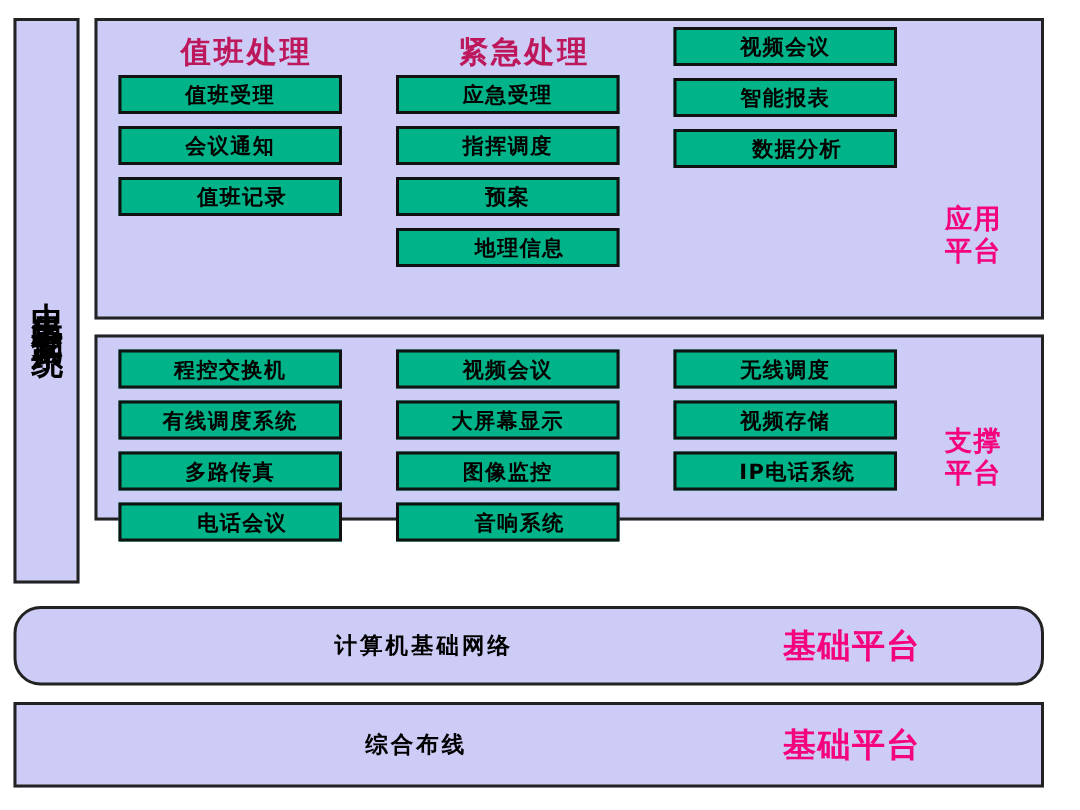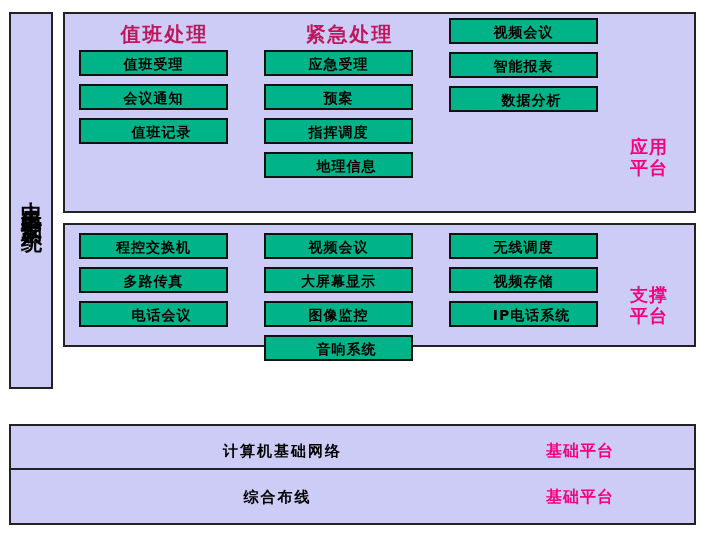--- a/index.html
+++ b/index.html
@@ -118,41 +118,41 @@
 
   
   .bar {
     position: absolute;
     left: 9px;
     width: 687px;
     background: #ccccf6;
     border: 2px solid #222222;
     box-sizing: border-box;
   }
-  #bar-network { top: 424px; height: 53px; }
+  #bar-network { top: 404px; height: 53px; border-radius: 18px; }
   #bar-cabling { top: 468px; height: 57px; padding-left: 36px; }
 
   .bar-title {
     position: absolute;
     left: 0;
     right: 0;
     top: 50%;
     transform: translateY(-50%);
     text-align: center;
     font-size: 15px;
     font-weight: bold;
     color: #000000;
     letter-spacing: 2px;
   }
   .bar-tag {
     position: absolute;
     top: 50%;
     transform: translateY(-50%);
     right: 80px;
-    font-size: 16px;
+    font-size: 22px;
     font-weight: bold;
     color: #f5007f;
     letter-spacing: 1px;
     white-space: nowrap;
   }
   #bar-network .bar-title { padding-right: 140px; }
   #bar-cabling .bar-title { padding-right: 150px; }
 </style>
 </head>
 <body>
@@ -171,22 +171,22 @@
         <div class="col">
           <div class="col-head">值班处理</div>
           <div class="btn btn-wide">值班受理</div>
           <div class="btn btn-wide">会议通知</div>
           <div class="btn btn-wide">值班记录</div>
         </div>
 
         <div class="col">
           <div class="col-head">紧急处理</div>
           <div class="btn btn-wide">应急受理</div>
+          <div class="btn btn-wide">指挥调度</div>
           <div class="btn btn-wide">预案</div>
-          <div class="btn btn-wide">指挥调度</div>
           <div class="btn btn-wide">地理信息</div>
         </div>
 
         <div class="col">
           <div class="btn btn-wide">视频会议</div>
           <div class="btn btn-wide">智能报表</div>
           <div class="btn btn-wide">数据分析</div>
         </div>
 
       </div>
@@ -195,20 +195,21 @@
         <div>应用</div>
         <div>平台</div>
       </div>
     </div>
 
     <div class="panel panel-sup">
       <div class="cols cols-sup">
 
         <div class="col">
           <div class="btn btn-wide">程控交换机</div>
+          <div class="btn btn-wide">有线调度系统</div>
           <div class="btn btn-wide">多路传真</div>
           <div class="btn btn-wide">电话会议</div>
         </div>
 
         <div class="col">
           <div class="btn btn-wide">视频会议</div>
           <div class="btn btn-wide">大屏幕显示</div>
           <div class="btn btn-wide">图像监控</div>
           <div class="btn btn-wide">音响系统</div>
         </div>

